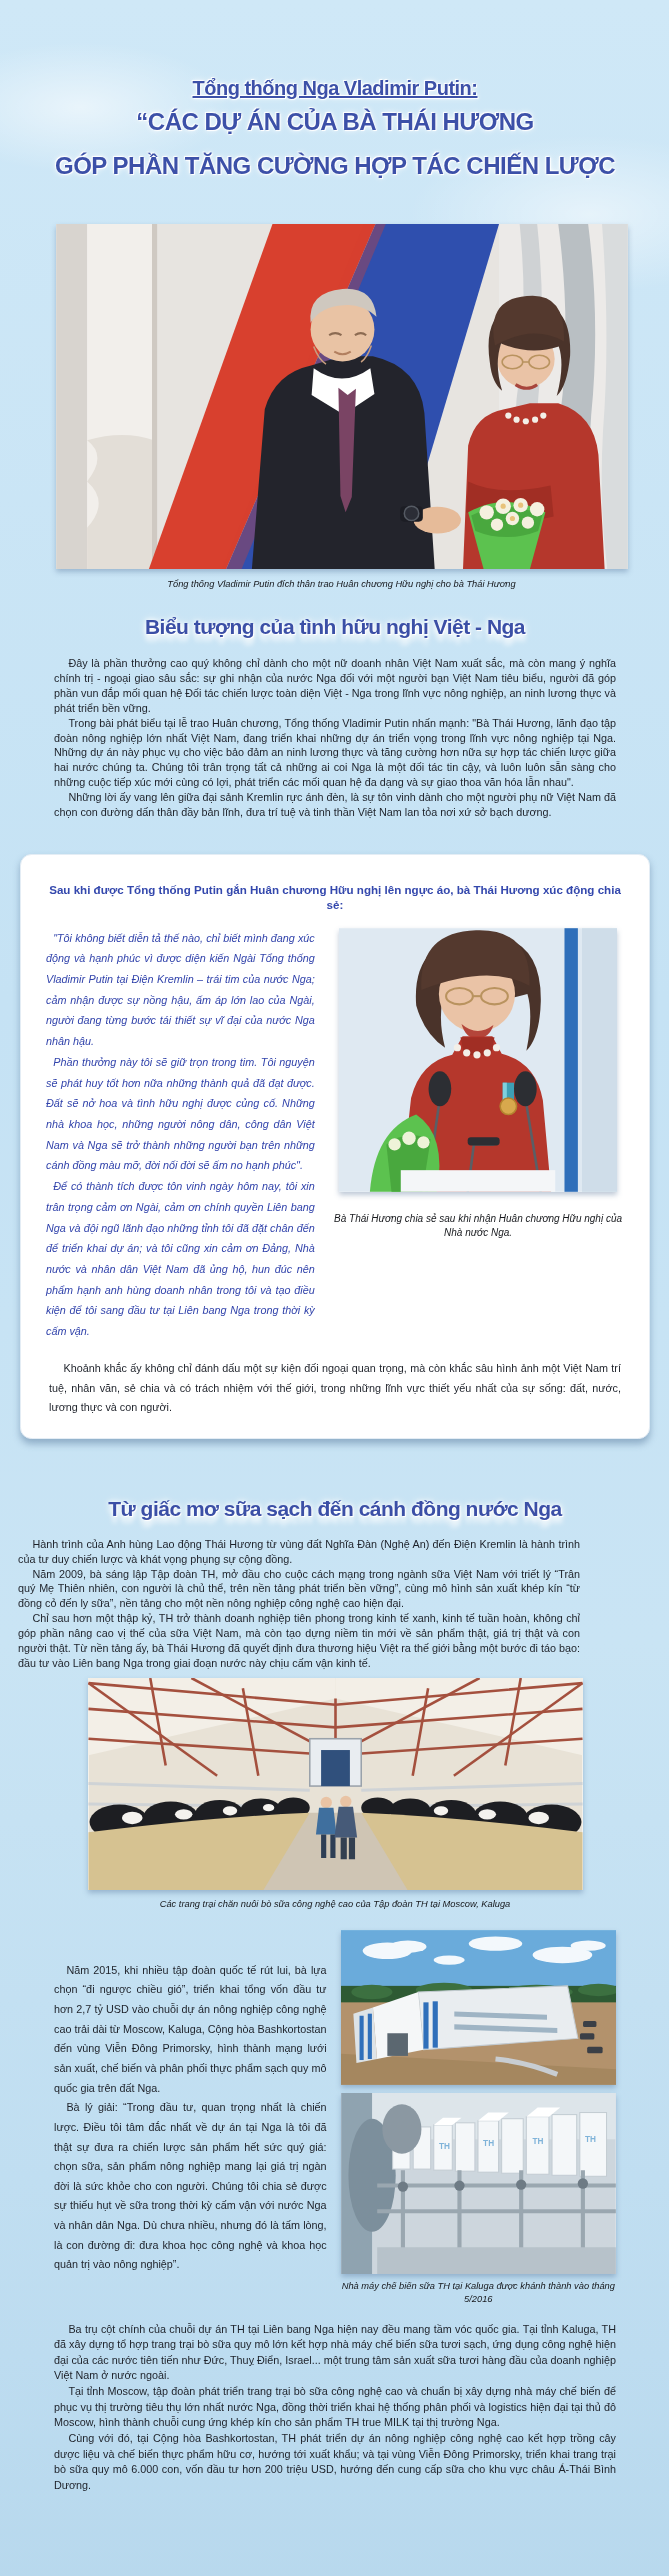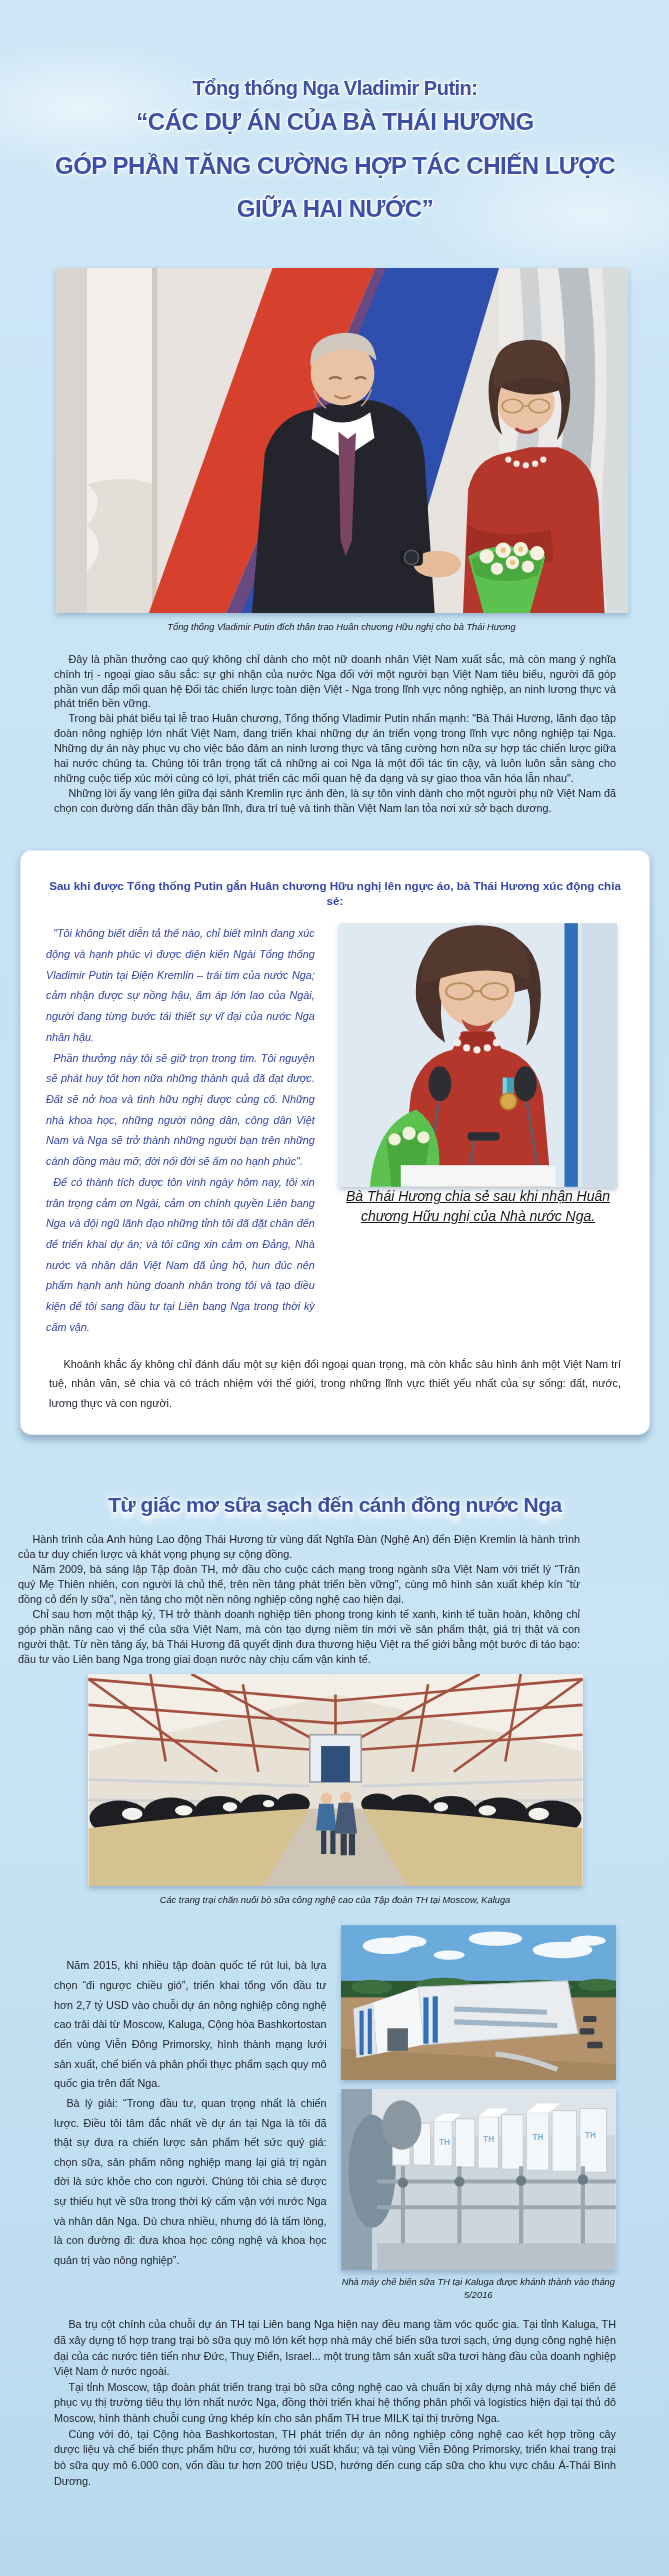--- a/index.html
+++ b/index.html
@@ -14,61 +14,60 @@
       radial-gradient(258px 113px at 88% 6%, rgba(255,255,255,.5), rgba(255,255,255,0) 70%),
       radial-gradient(309px 134px at 20% 92%, rgba(255,255,255,.35), rgba(255,255,255,0) 70%),
       radial-gradient(268px 124px at 85% 85%, rgba(120,170,210,.35), rgba(255,255,255,0) 70%),
       linear-gradient(180deg,#cfe8f7 0%, #c5e2f4 28%, #c9e4f4 46%, #bddcf0 66%, #aed2e8 84%, #9cc6de 100%);
     color:#1d2129;
   }
   .content{width:562px;margin:0 auto;}
   
   .headline{padding-top:76px;text-align:center;color:#3c50a8;
     text-shadow:0 0 3.1px #fff,0 0 6.2px #fff,1px 1px 0.5px rgba(255,255,255,.95),-1px -1px 0.5px rgba(255,255,255,.9);}
-  .headline .kicker{font-size:20px;font-weight:bold;letter-spacing:-0.5px;line-height:1.2;}
+  .headline .kicker{font-size:20px;font-weight:bold;letter-spacing:-0.5px;line-height:1.2;text-decoration:underline;}
   .headline .big{font-size:24px;font-weight:bold;letter-spacing:-0.5px;line-height:1.82;}
   
   figure{margin:0;}
   .photo-frame{display:block;margin:0 auto;box-shadow:0 2.6px 5.2px rgba(70,100,140,.35);background:#fff;}
   .caption{font-style:italic;font-size:9.3px;color:#16181c;text-align:center;margin-top:8.2px;line-height:1.4;}
   
   .sec-h{margin:0;text-align:center;color:#3b4fa6;font-size:21px;font-weight:bold;letter-spacing:-0.5px;
     text-shadow:0 0 4.1px #fff,0 0 8.2px #fff,0 7.2px 5.2px rgba(255,255,255,.85),1px 1px 0.5px #fff;}
   
   .body-par{margin:0;font-size:10.8px;line-height:1.38;text-align:justify;text-indent:14.4px;color:#1d2129;}
   .roomy .body-par{line-height:1.45;}
   
   .card{width:630px;margin:34px auto 0;background:#ffffff;border-radius:11.3px;
     box-shadow:0 4.1px 7.2px rgba(60,95,135,.4),0 1px 0 rgba(255,255,255,.8) inset;
     padding:27px 25px 20.6px;box-sizing:border-box;border:0.5px solid #e4edf5;}
   .card-head{margin:0;text-align:center;color:#3448ad;font-size:11.6px;font-weight:bold;line-height:1.35;}
   .card-cols{display:flex;justify-content:space-between;margin-top:14.4px;}
   .card-quote{width:46.5%;}
   .card-quote p{margin:0;color:#3143ab;font-size:10.8px;line-height:1.92;font-style:italic;text-align:justify;text-indent:7.2px;}
   .card-photo-col{width:50.5%;}
-  .card-photo-col .caption{font-size:14px;margin-top:0;text-decoration:underline;}
+  .card-photo-col .caption{font-size:10px;margin-top:20px;}
   .card-close{margin:17.5px 3.1px 0;font-size:10.8px;line-height:1.8;text-align:justify;text-indent:14.4px;color:#1d2129;}
   
   .twocol{display:flex;justify-content:space-between;margin-top:18.5px;align-items:center;}
   .twocol .txt{width:48.5%;}
   .twocol .txt p{margin:0;font-size:10.8px;line-height:1.82;text-align:justify;text-indent:12.4px;color:#1d2129;}
   .twocol .imgs{width:49%;}
   .twocol .imgs .caption{font-size:9.3px;margin-top:6.2px;}
   .gap16{height:8.2px;}
 </style>
 </head>
 <body>
 
 <div class="page">
 
   <header class="headline">
     <div class="kicker">Tổng thống Nga Vladimir Putin:</div>
     <div class="big">“CÁC DỰ ÁN CỦA BÀ THÁI HƯƠNG</div>
     <div class="big">GÓP PHẦN TĂNG CƯỜNG HỢP TÁC CHIẾN LƯỢC</div>
-    <div class="big">GIỮA HAI NƯỚC”</div>
   </header>
 
   <figure style="margin-top:37px;padding-left:13px;">
     <svg class="photo-frame" width="572" height="345" viewBox="0 0 1110 670" role="img">
       <rect width="1110" height="670" fill="#e7e4e0"></rect>
 
       <rect x="0" y="0" width="60" height="670" fill="#d8d4cf"></rect>
       <rect x="60" y="0" width="130" height="670" fill="#f2efeb"></rect>
       <path d="M60 420 q40 30 0 80 q45 40 0 90 v80 h130 v-250 q-60 -20 -130 0z" fill="#e3ded7"></path>
       <rect x="186" y="0" width="10" height="670" fill="#cfc9c2"></rect>
@@ -131,20 +130,21 @@
         <g fill="#e8c27a">
           <circle cx="868" cy="548" r="5"></circle>
             <circle cx="902" cy="546" r="5"></circle>
             <circle cx="886" cy="572" r="5"></circle>
         </g>
       </g>
     </svg>
     <figcaption class="caption content">Tổng thống Vladimir Putin đích thân trao Huân chương Hữu nghị cho bà Thái Hương</figcaption>
   </figure>
 
+  <h2 class="sec-h" style="margin-top:24px;">Biểu tượng của tình hữu nghị Việt - Nga</h2>
   <div class="content" style="margin-top:17.5px;">
     <p class="body-par">Đây là phần thưởng cao quý không chỉ dành cho một nữ doanh nhân Việt Nam xuất sắc, mà còn mang ý nghĩa chính trị - ngoại giao sâu sắc: sự ghi nhận của nước Nga đối với một người bạn Việt Nam tiêu biểu, người đã góp phần vun đắp mối quan hệ Đối tác chiến lược toàn diện Việt - Nga trong lĩnh vực nông nghiệp, an ninh lương thực và phát triển bền vững.</p>
     <p class="body-par">Trong bài phát biểu tại lễ trao Huân chương, Tổng thống Vladimir Putin nhấn mạnh: "Bà Thái Hương, lãnh đạo tập đoàn nông nghiệp lớn nhất Việt Nam, đang triển khai những dự án triển vọng trong lĩnh vực nông nghiệp tại Nga. Những dự án này phục vụ cho việc bảo đảm an ninh lương thực và tăng cường hơn nữa sự hợp tác chiến lược giữa hai nước chúng ta. Chúng tôi trân trọng tất cả những ai coi Nga là một đối tác tin cậy, và luôn luôn sẵn sàng cho những cuộc tiếp xúc mới cùng có lợi, phát triển các mối quan hệ đa dạng và sự giao thoa văn hóa lẫn nhau".</p>
     <p class="body-par">Những lời ấy vang lên giữa đại sảnh Kremlin rực ánh đèn, là sự tôn vinh dành cho một người phụ nữ Việt Nam đã chọn con đường dấn thân đầy bản lĩnh, đưa trí tuệ và tinh thần Việt Nam lan tỏa nơi xứ sở bạch dương.</p>
   </div>
 
   <section class="card">
     <p class="card-head">Sau khi được Tổng thống Putin gắn Huân chương Hữu nghị lên ngực áo, bà Thái Hương xúc động chia sẻ:</p>
     <div class="card-cols">
       <div class="card-quote">

